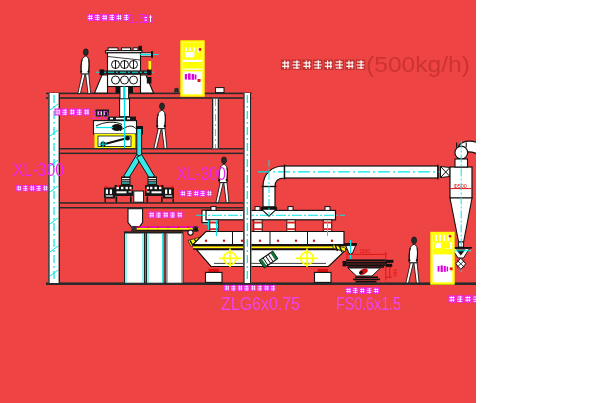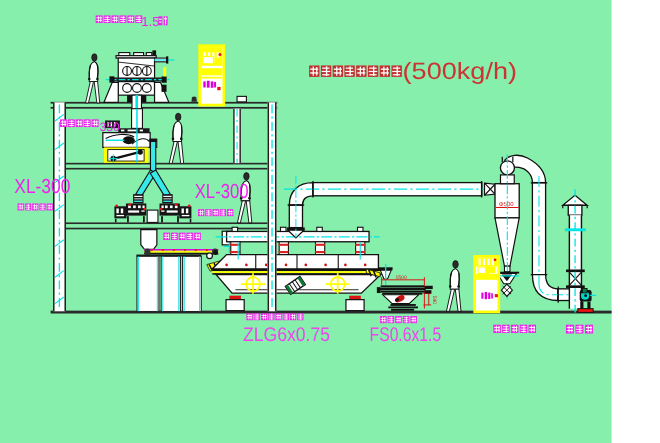--- a/index.html
+++ b/index.html
@@ -1,16 +1,16 @@
 <!DOCTYPE html>
 <html><head>
 <meta charset="utf-8">
 <style>
 html,body{margin:0;padding:0;background:#fff;}
-#wrap{position:relative;width:556px;height:403px;background:#86efac;overflow:hidden;
+#wrap{position:relative;width:476px;height:403px;background:#ef4444;overflow:hidden;
 font-family:"Liberation Sans", sans-serif;}
 svg{position:absolute;left:0;top:0;}
 </style>
 </head>
 <body>
 <div id="wrap">
 <svg width="600" height="403" viewBox="0 0 600 403">
 <defs>
 
 <g id="man">

